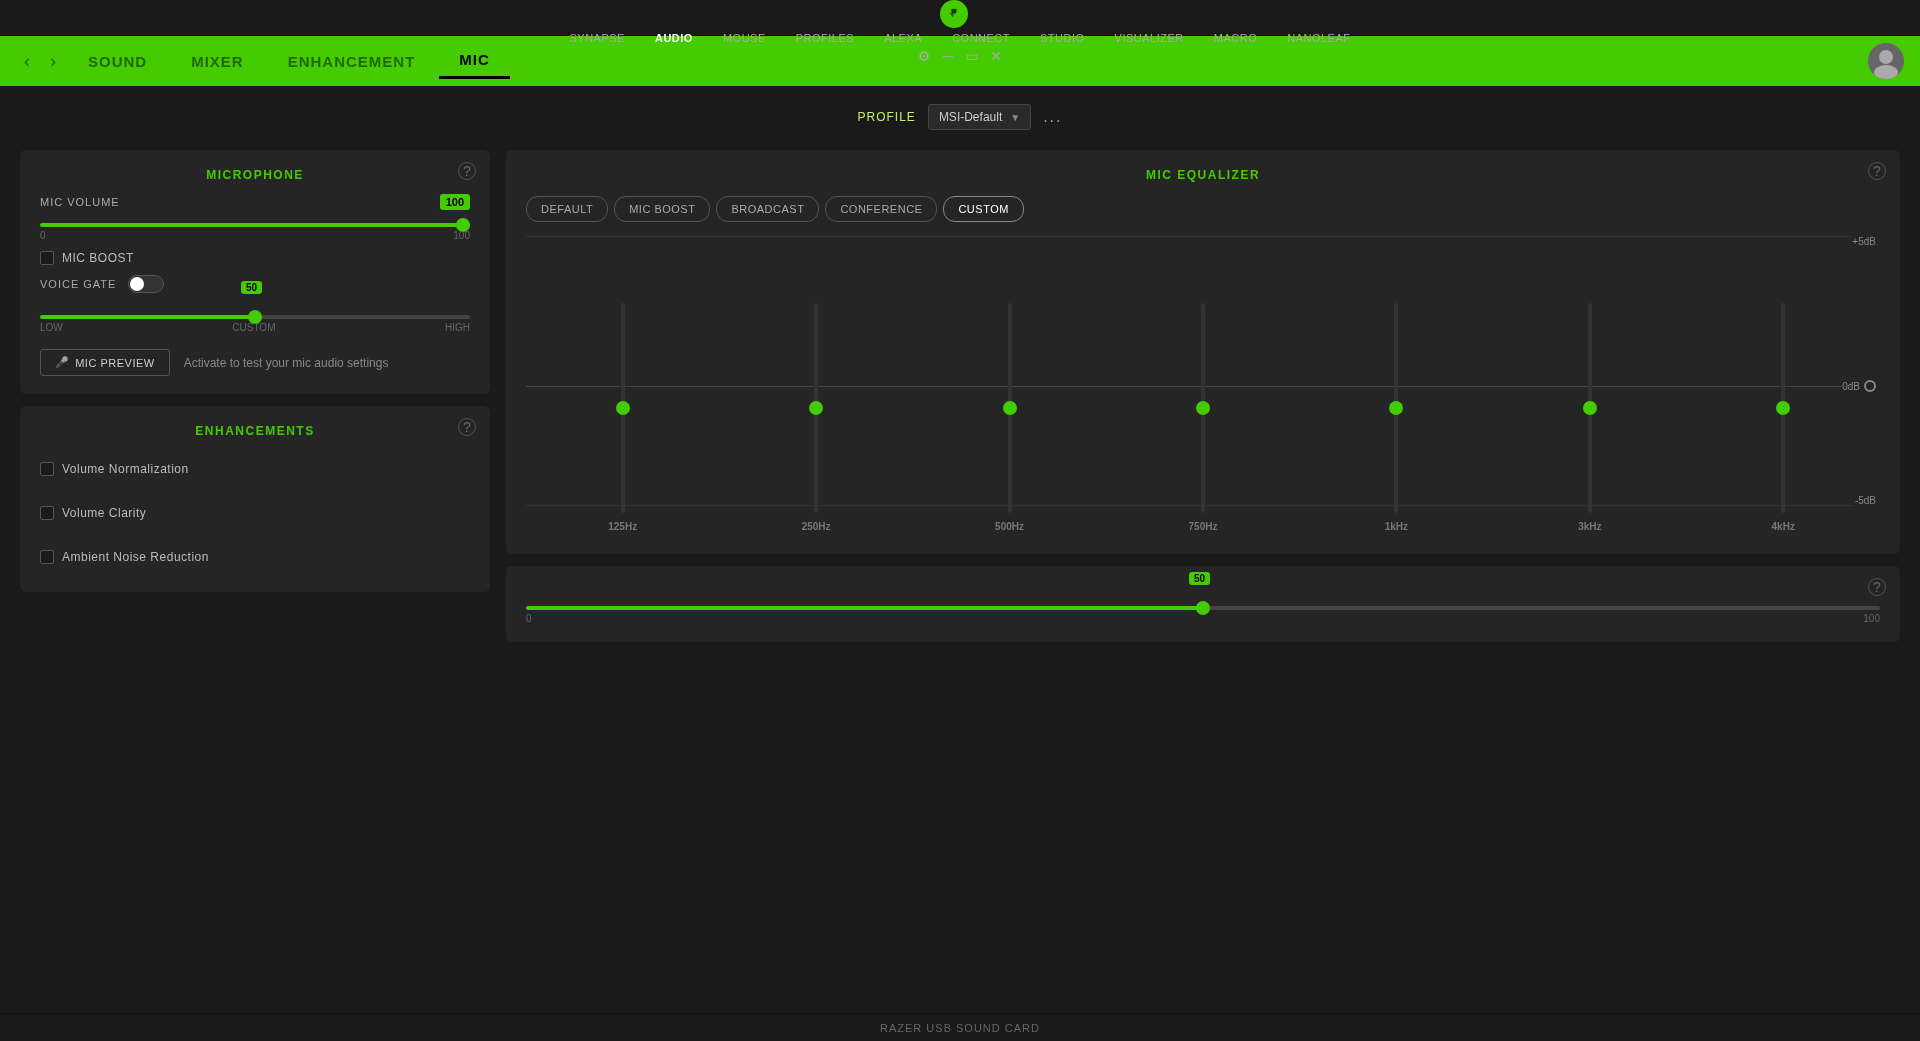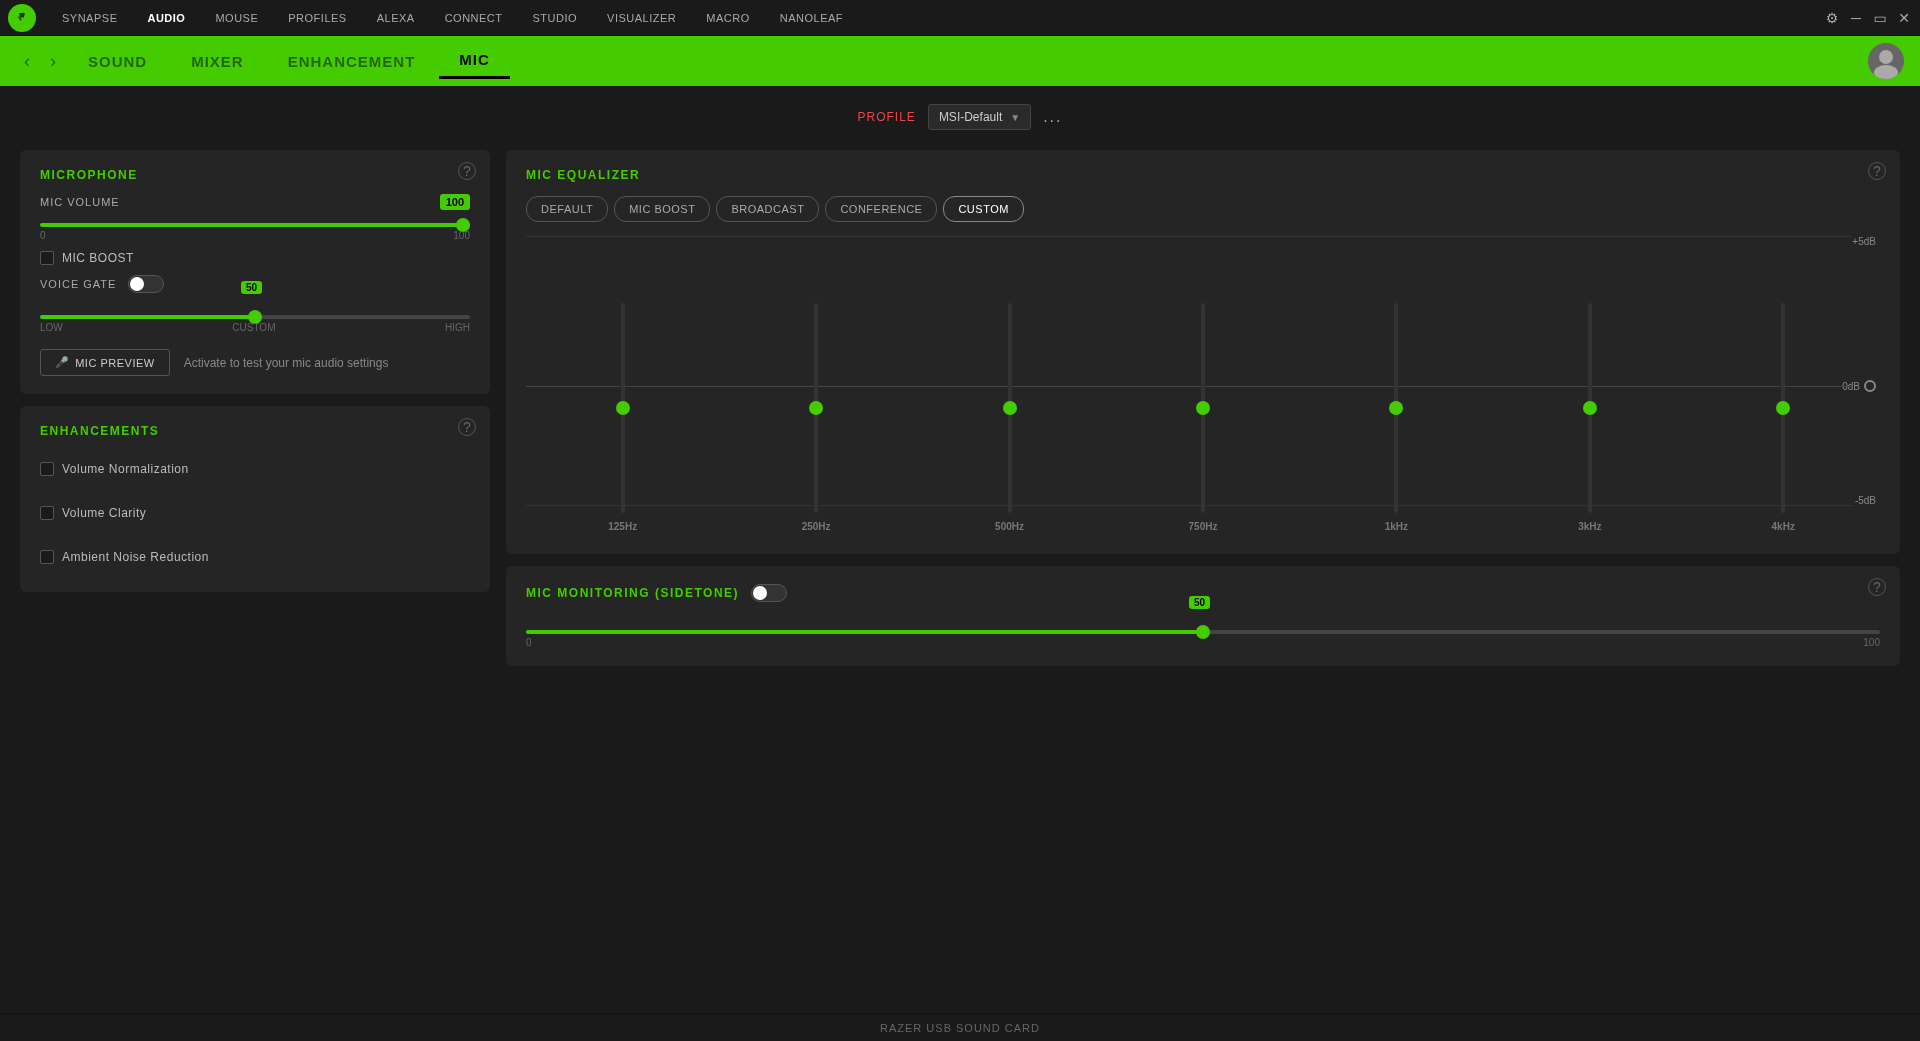--- a/index.html
+++ b/index.html
@@ -14,20 +14,21 @@
     }
 
     
     .title-bar {
       display: flex;
       align-items: center;
       background: #1a1a1a;
       height: 36px;
       padding: 0 8px;
       border-bottom: 1px solid #111;
+      flex-direction: column;
     }
     .title-bar-logo {
       width: 28px;
       height: 28px;
       background: #44cc00;
       border-radius: 50%;
       display: flex;
       align-items: center;
       justify-content: center;
       margin-right: 12px;
@@ -166,20 +167,21 @@
       align-items: center;
       justify-content: center;
     }
     .panel-title {
       color: #44cc00;
       font-size: 12px;
       font-weight: bold;
       letter-spacing: 1.5px;
       margin-bottom: 14px;
       text-transform: uppercase;
+      text-align: center;
     }
 
     
     .section-label {
       font-size: 11px;
       color: #aaa;
       letter-spacing: 1px;
       margin-bottom: 8px;
       text-transform: uppercase;
     }
@@ -461,21 +463,21 @@
   <span class="tab-item active">MIC</span>
   <div class="tab-bar-avatar">
     <svg width="36" height="36" viewBox="0 0 36 36">
         <circle cx="18" cy="14" r="7" fill="#aaa"></circle>
         <ellipse cx="18" cy="30" rx="12" ry="8" fill="#aaa"></ellipse>
       </svg>
   </div>
 </div>
 
 <div class="profile-row">
-  <span style="color:#ef4444;font-size:12px;letter-spacing:1px;">PROFILE</span>
+  <span style="color:#bef264;font-size:12px;letter-spacing:1px;">PROFILE</span>
   <div class="profile-dropdown">
     <span>MSI-Default</span>
     <span style="color:#888;font-size:10px;">▼</span>
   </div>
   <span class="profile-more">...</span>
 </div>
 
 <div class="main-content">
 
   <div class="left-col">
@@ -622,26 +624,20 @@
                 <div class="eq-vert-thumb" style="top: 98px;"></div>
               </div>
               <div class="eq-freq-label">4kHz</div>
             </div>
           </div>
       </div>
     </div>
 
     <div class="panel">
       <div class="panel-help">?</div>
-      <div class="monitoring-row">
-        <span class="monitoring-title">MIC MONITORING (SIDETONE)</span>
-        <div class="toggle">
-          <div class="toggle-knob"></div>
-        </div>
-      </div>
       <div style="position:relative;margin-top:8px;">
         <div style="position:absolute;top:-20px;left:calc(50% - 14px);background:#44cc00;color:#000;font-size:10px;font-weight:bold;padding:1px 5px;border-radius:3px;">50</div>
         <input type="range" min="0" max="100" value="50" style="--val: 50%; margin-top: 14px;">
         <div class="slider-labels">
           <span>0</span>
           <span>100</span>
         </div>
       </div>
     </div>
 

